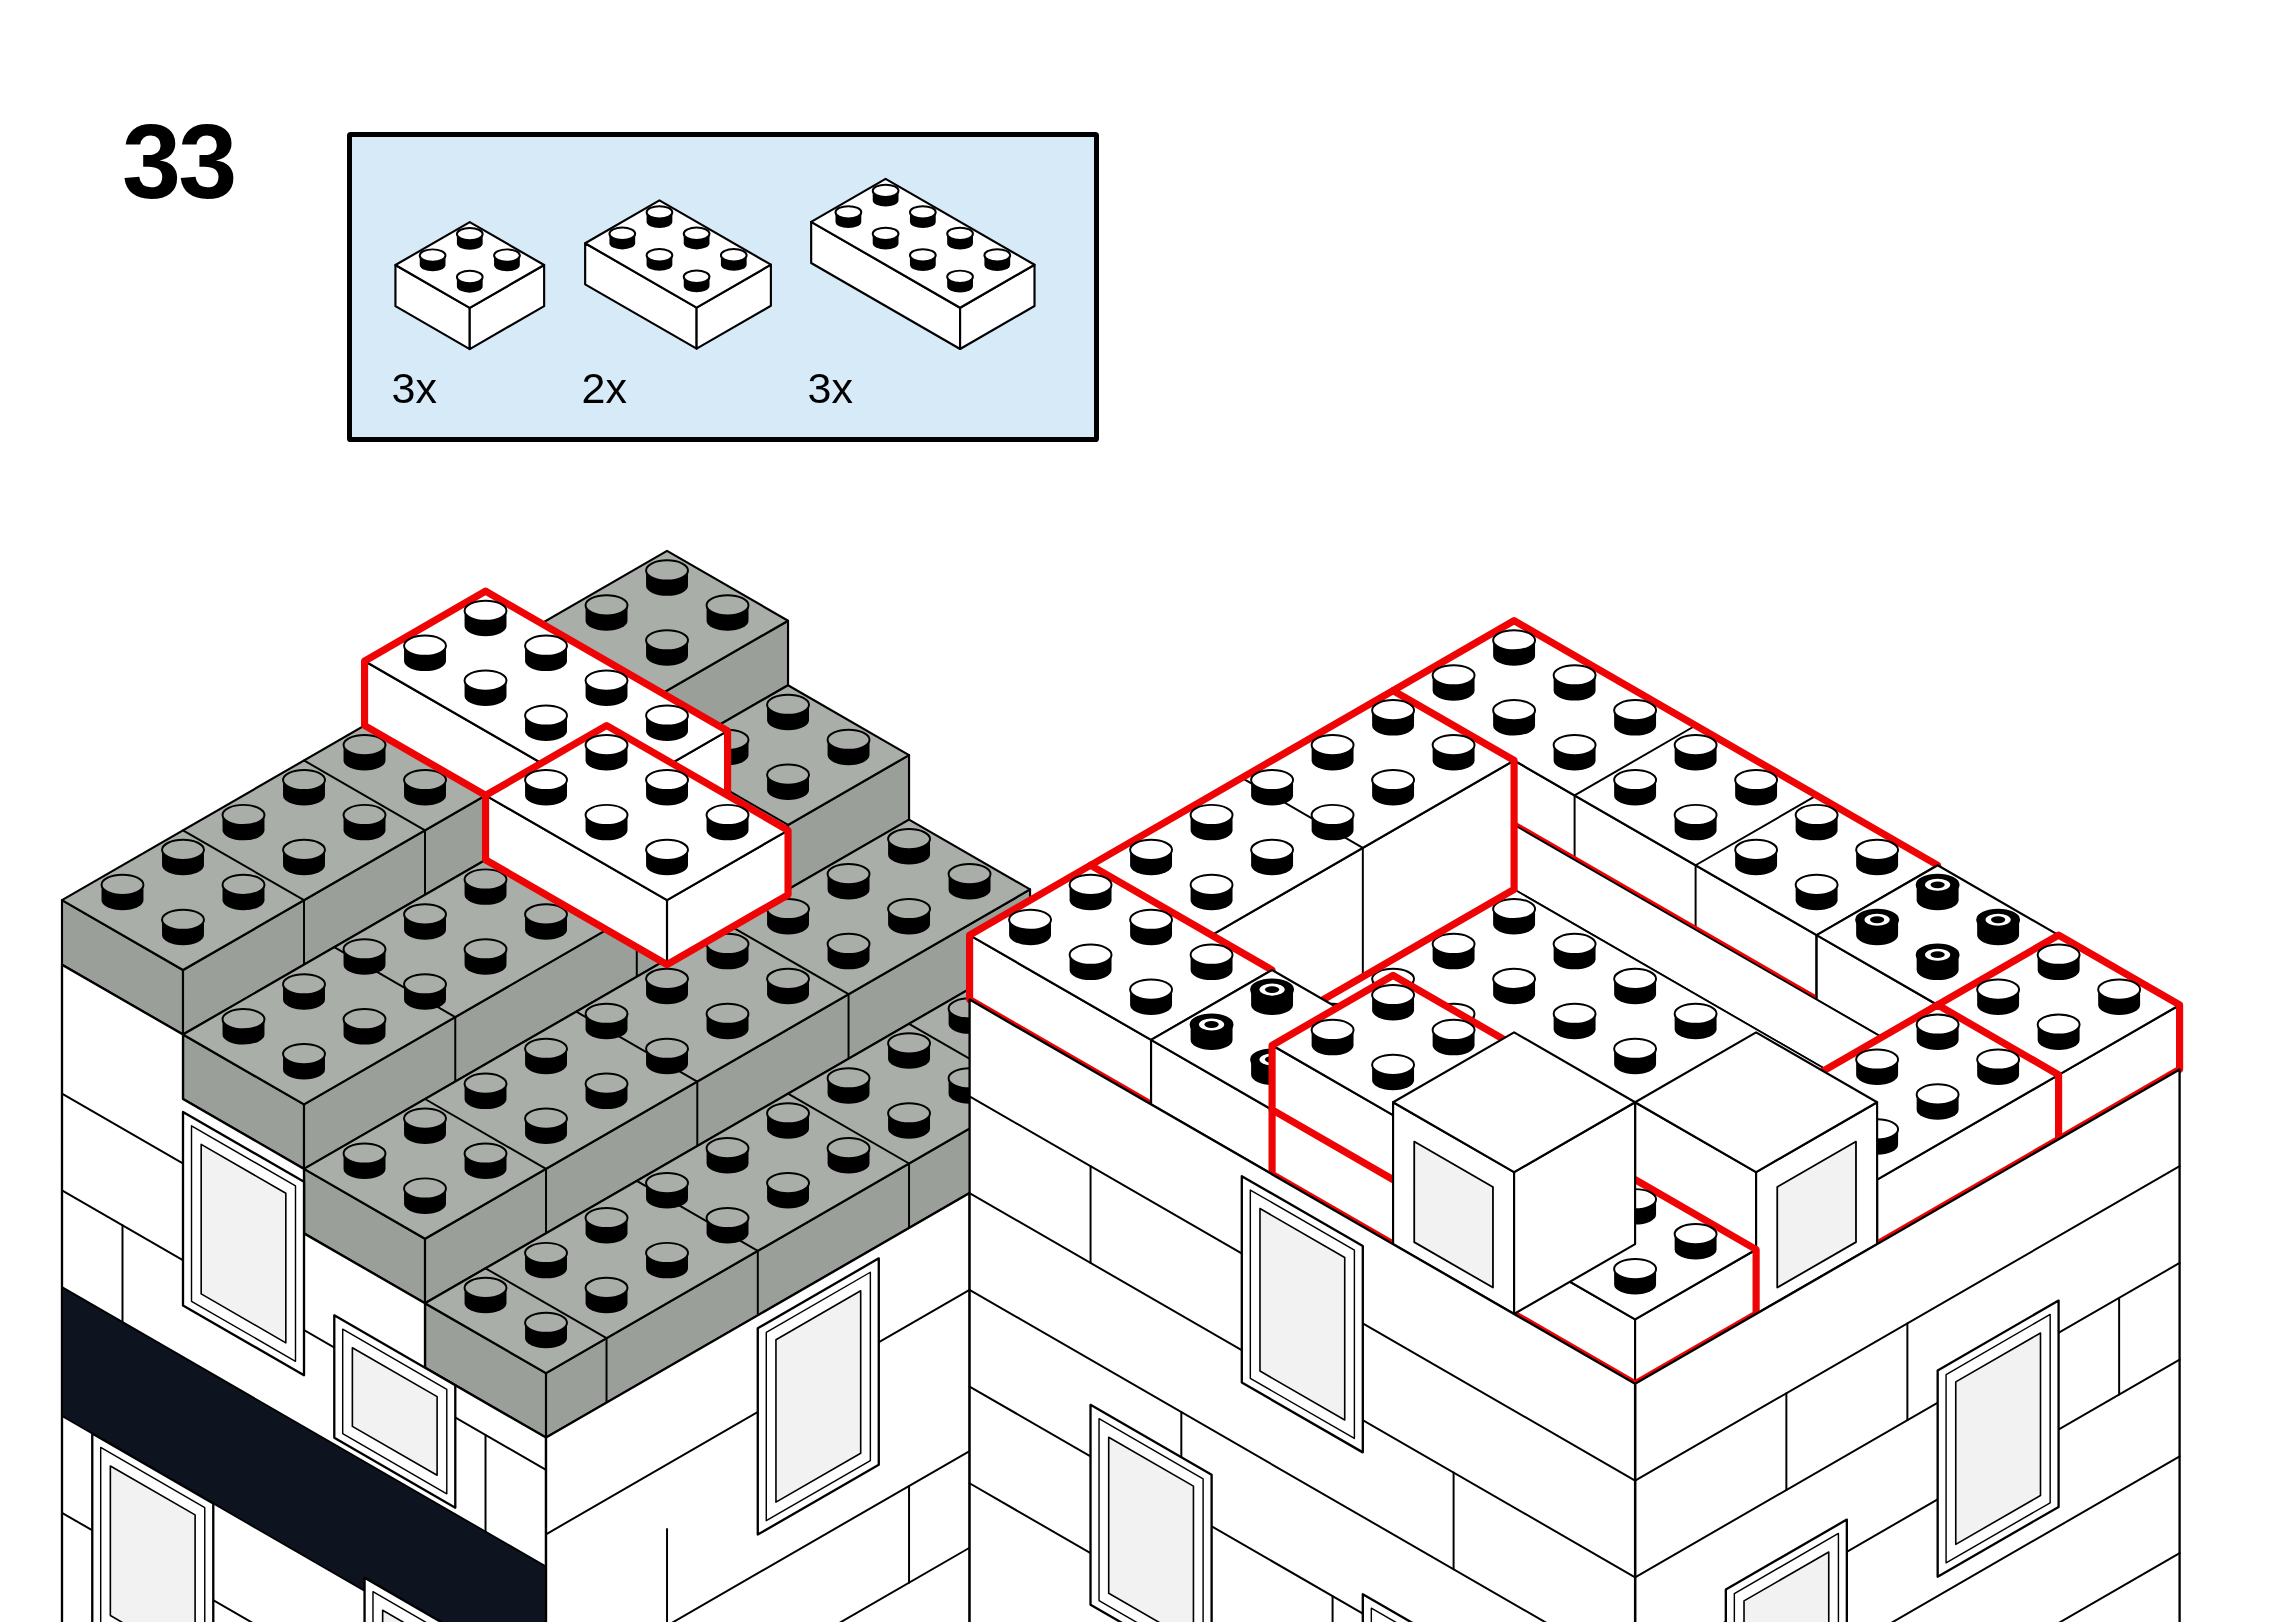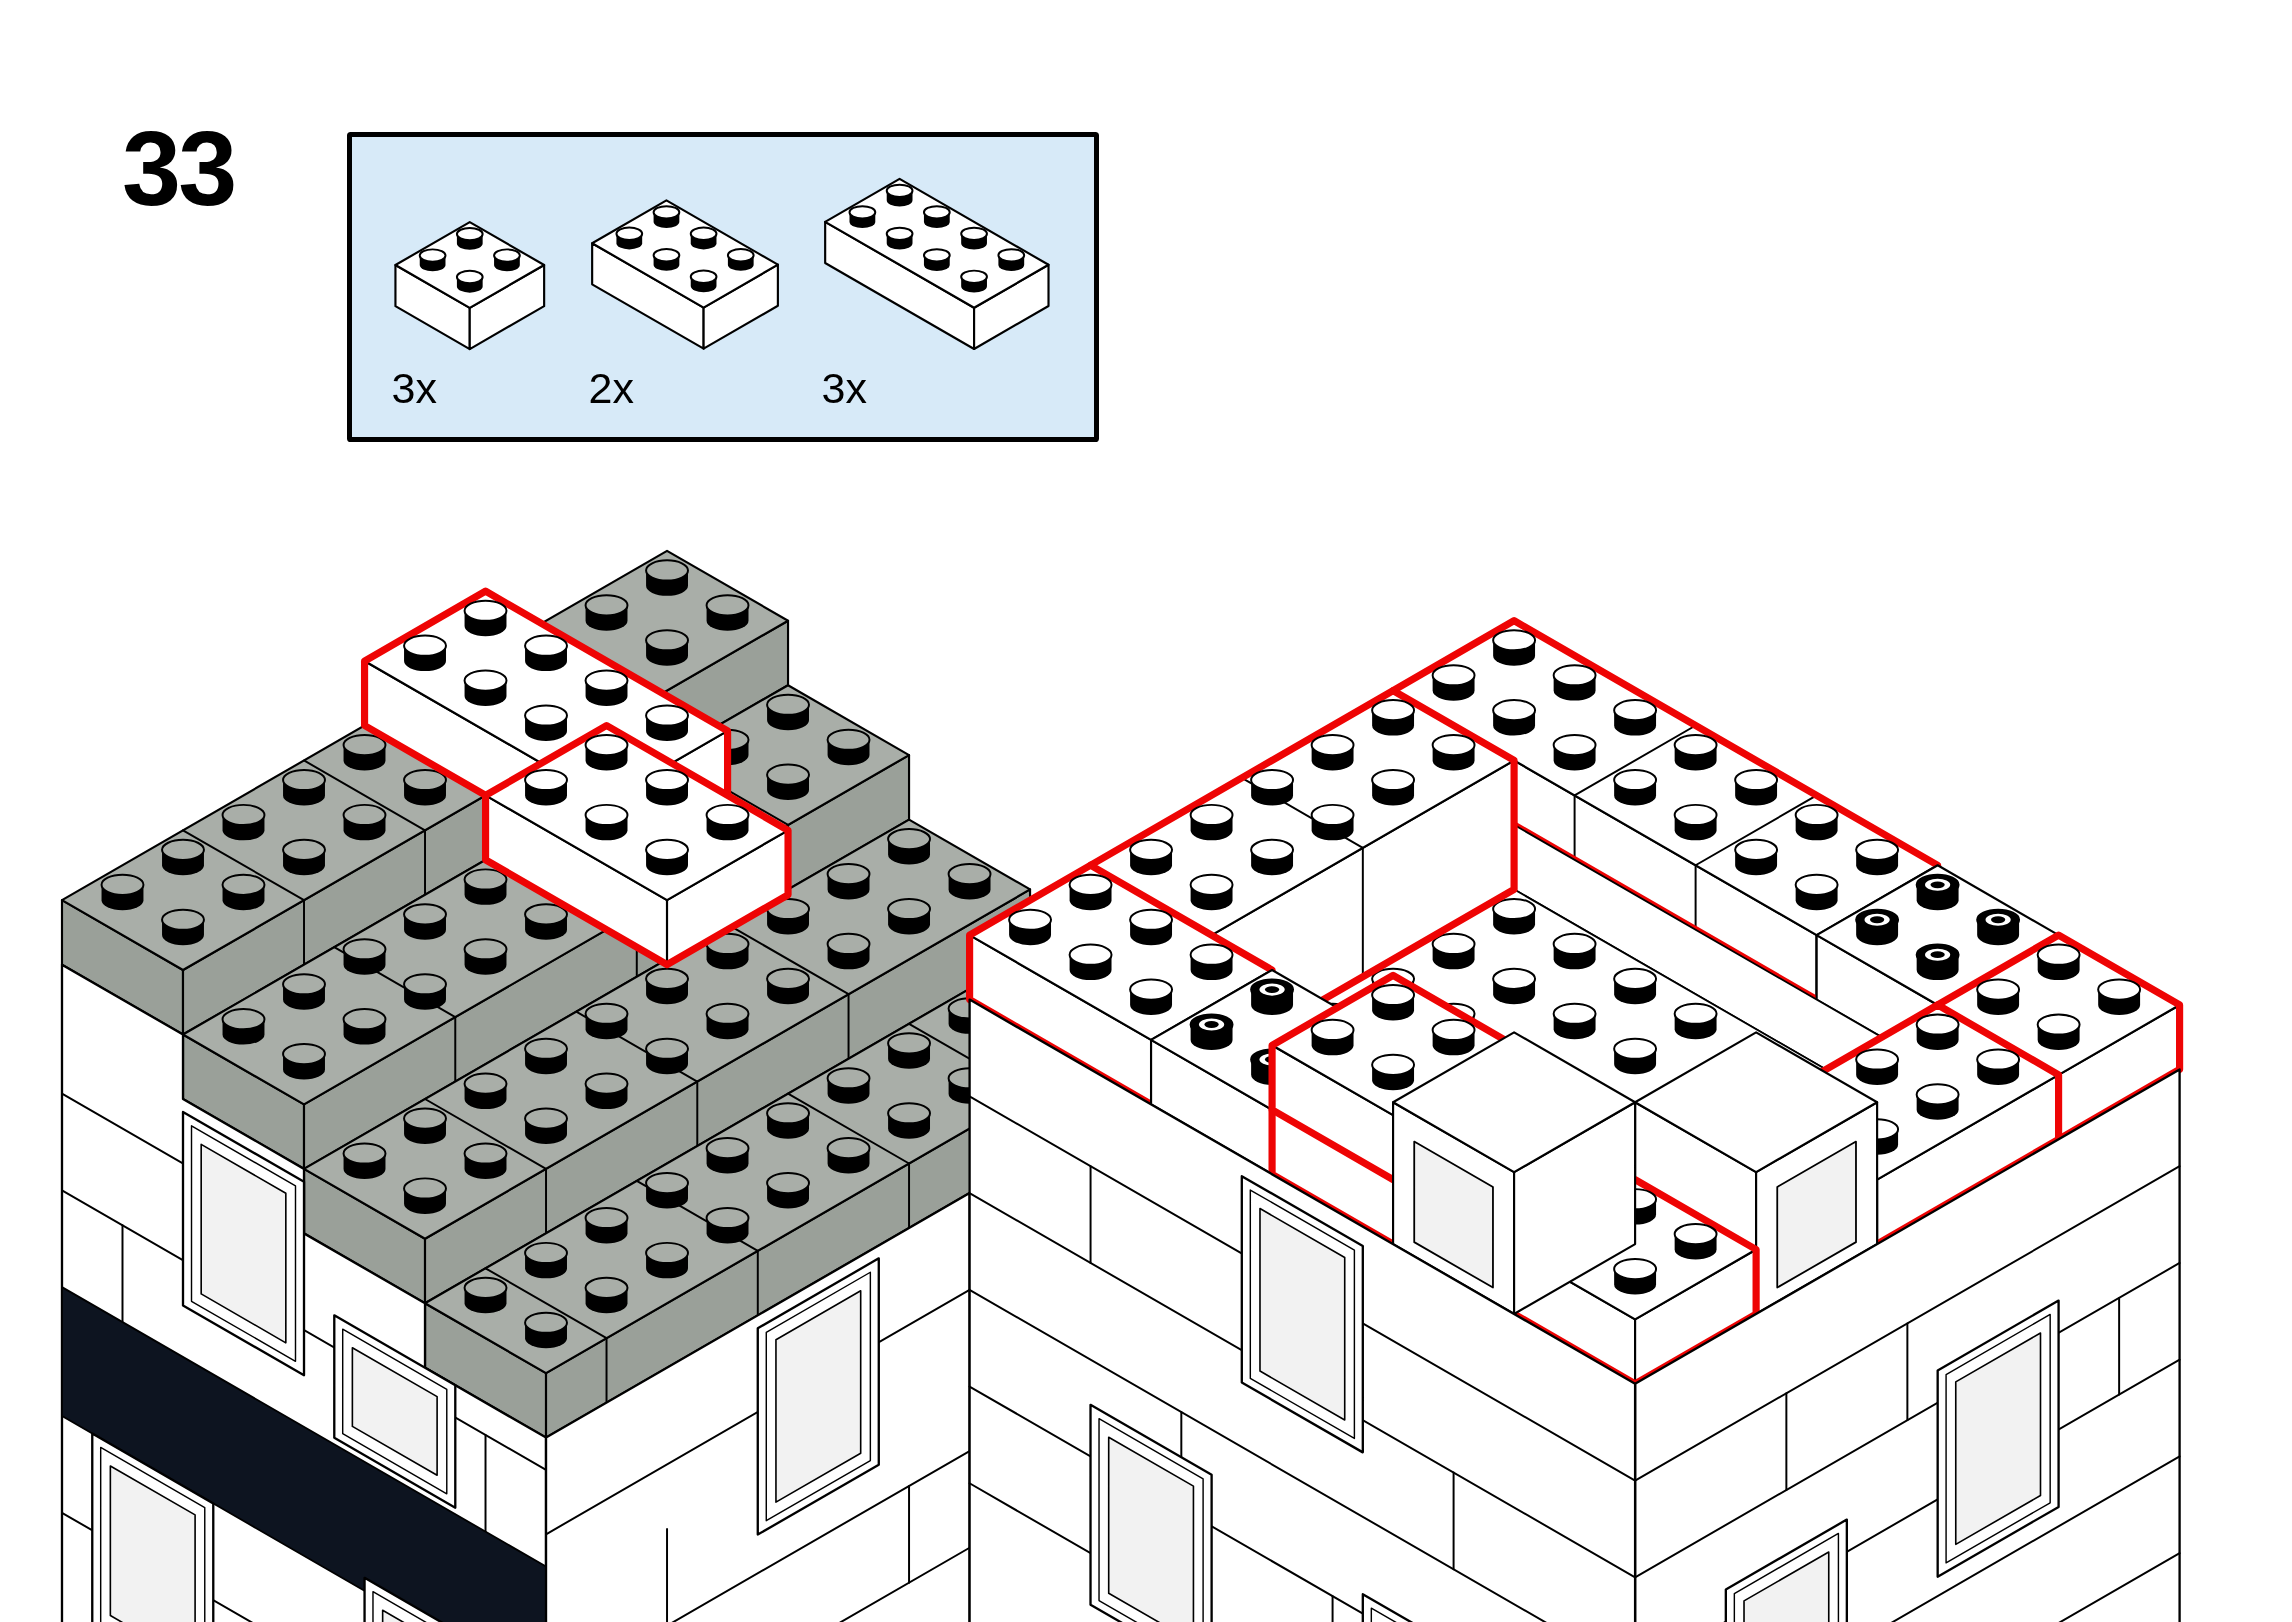--- a/index.html
+++ b/index.html
@@ -1,28 +1,28 @@
 <!DOCTYPE html>
 <html style="font-size:14.3px"><head>
 <meta charset="utf-8">
 <style>
   html,body{margin:0;padding:0;}
   body{
     width:2293px;height:1623px;position:relative;overflow:hidden;
     background:#ffffff;font-family:"Liberation Sans","DejaVu Sans",sans-serif;
   }
   .step-number{
-    position:absolute;left:122px;top:108px;
+    position:absolute;left:122px;top:101px;
     font-size:106px;font-weight:bold;color:#000;letter-spacing:-2.7px;
     font-family:"Liberation Sans","DejaVu Sans",sans-serif;
   }
   .parts-box{
     position:absolute;left:347px;top:132px;width:752px;height:310px;
     box-sizing:border-box;border:5.4px solid #000;border-radius:3.6px;
-    display:flex;align-items:flex-end;gap:24px;padding:21.5px 36px 27px 36px;justify-content:space-between;
+    display:flex;align-items:flex-end;gap:24px;padding:21.5px 36px 27px 36px;
   }
   .part{display:flex;flex-direction:column;align-items:flex-start;}
   .part-count{
     font-size:43px;color:#000;margin-top:9px;padding-left:3.6px;line-height:1;
     font-family:"Liberation Sans","DejaVu Sans",sans-serif;
   }
   #scene-svg{position:absolute;left:0;top:0;width:2293px;height:1623px;}
 </style>
 </head>
 <body>

